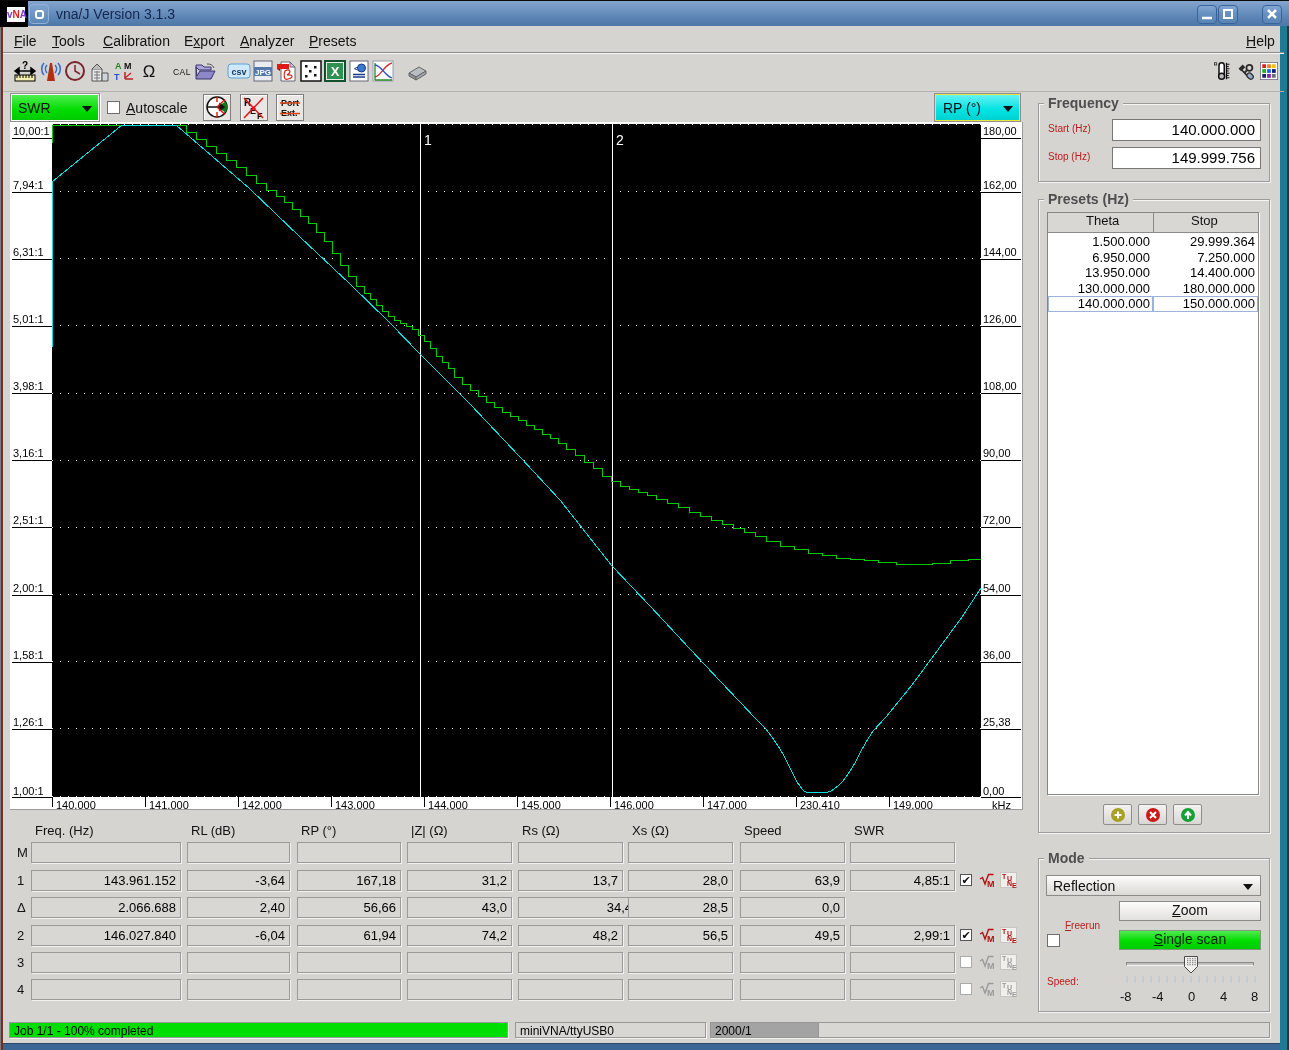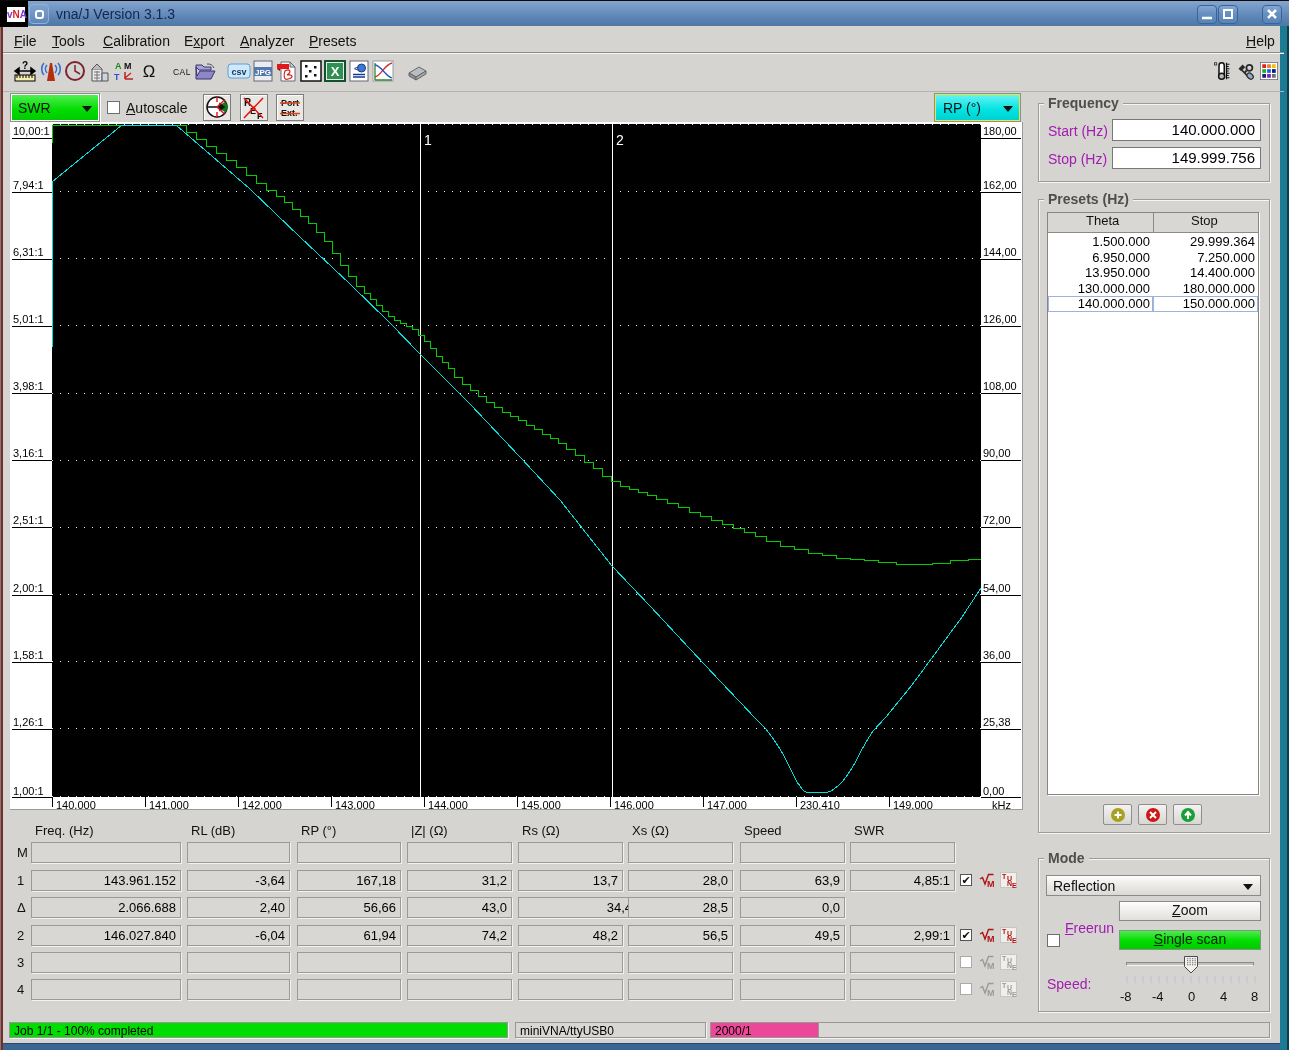--- a/index.html
+++ b/index.html
@@ -41,21 +41,21 @@
 .labL{position:absolute;left:3px;font-size:11px;line-height:11px;color:#000}
 .tickL{position:absolute;left:2px;width:40px;height:1px;background:#000}
 .labR{position:absolute;left:973px;font-size:11px;line-height:11px;color:#000}
 .tickR{position:absolute;left:971px;width:40px;height:1px;background:#000}
 .tickB{position:absolute;top:675px;width:1px;height:10px;background:#000}
 .labB{position:absolute;top:677px;font-size:11px;color:#000}
 
 .group{position:absolute;border:1px solid #9b9b9b;box-shadow:1px 1px 0 #f5f5f5 inset, 1px 1px 0 #f5f5f5}
 .gtitle{position:absolute;top:-9px;left:5px;background:#d6d4d1;padding:0 4px;font-size:14px;font-weight:bold;color:#4e4e4e}
 .field{position:absolute;height:22px;background:#fff;border:1px solid #777;font-size:15px;color:#000;text-align:right;padding:1px 5px 0 0}
-.flab{position:absolute;font-size:14px;color:#a21caf}
+.flab{position:absolute;font-size:10px;color:#b91c1c}
 
 #ptable{position:absolute;left:1047px;top:212px;width:212px;height:583px;background:#fff;border:1px solid #868686;box-shadow:1px 1px 0 #fff}
 #phdr{position:absolute;left:0;top:0;width:210px;height:20px;background:#d9d7d4;border-bottom:1px solid #8a8a8a;font-size:13px;color:#111}
 .prow{position:relative;width:210px;height:15.6px;font-size:13px;color:#000;white-space:nowrap}
 .pc1,.pc2{position:absolute;top:0;height:100%;text-align:right;padding-right:3px}
 .pc1{left:0;width:105px}.pc2{left:105px;width:105px}
 .sel .pc1,.sel .pc2{outline:1px solid #9cb4da;outline-offset:-1px}
 .pbtn{position:absolute;top:804px;width:29px;height:21px;border:1px solid #8e8e8e;background:linear-gradient(#f4f3f2,#d8d6d3);border-radius:2px}
 .pbtn svg{position:absolute;left:6px;top:2px}
 
@@ -569,14 +569,14 @@
   </svg>
 <div class="tune" style="top:981px">
     <i style="left:1px;top:0;color:#9a9a9a">T</i>
     <i style="left:6px;top:2px;color:#9a9a9a">U</i>
     <i style="left:6px;top:7px;color:#9a9a9a">N</i>
     <i style="left:11px;top:9px;color:#9a9a9a">E</i>
   </div>
 
 <div class="sfield" style="left:9px;width:499px;background:#00dd00">Job 1/1 - 100% completed</div>
 <div class="sfield" style="left:515px;width:191px;background:#d9d7d4">miniVNA/ttyUSB0</div>
-<div class="sfield" style="left:710px;width:122px;background:#ec4899">2000/1</div>
+<div class="sfield" style="left:710px;width:122px;background:#a3a3a3">2000/1</div>
 <div class="sfield" style="left:818px;width:452px;background:#d9d7d4"></div>
 
 </body></html>

